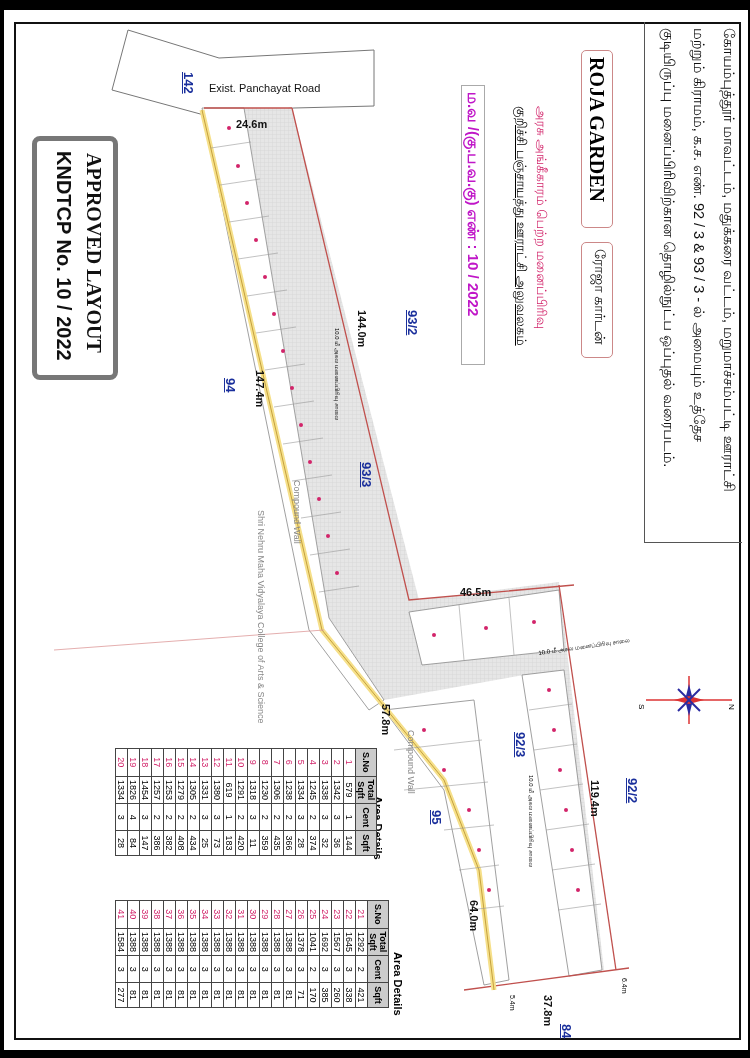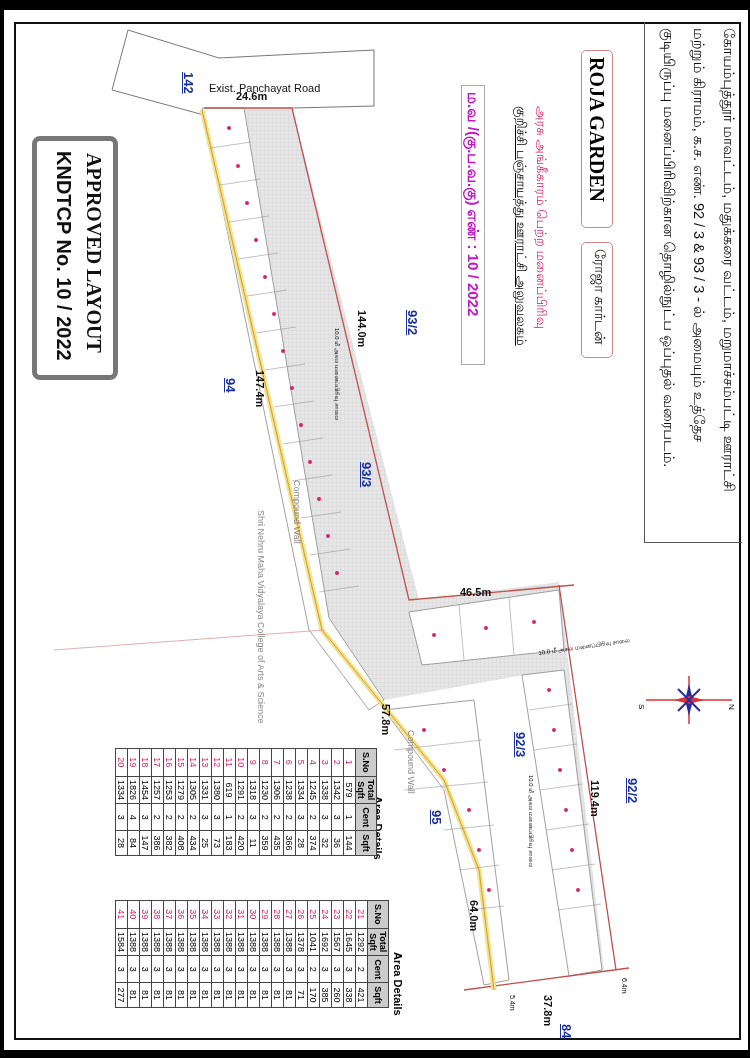--- a/index.html
+++ b/index.html
@@ -141,21 +141,21 @@
         <circle cx="420" cy="720" r="2"></circle>
         <circle cx="440" cy="760" r="2"></circle>
       <circle cx="465" cy="800" r="2"></circle>
         <circle cx="475" cy="840" r="2"></circle>
         <circle cx="485" cy="880" r="2"></circle>
     </g>
   </svg>
 
   <span class="lbl" style="left:205px;top:72px;">Exist. Panchayat Road</span>
   <span class="survey rot" style="left:192px;top:62px;">142</span>
-  <span class="dim" style="position:absolute;left:232px;top:80px;">24.6m</span>
+  <span class="dim" style="position:absolute;left:232px;top:108px;">24.6m</span>
   <span class="survey rot" style="left:416px;top:300px;">93/2</span>
   <span class="dim rot" style="position:absolute;left:364px;top:300px;">144.0m</span>
   <span class="survey rot" style="left:370px;top:452px;">93/3</span>
   <span class="rot" style="position:absolute;left:336px;top:318px;font-size:6px;">10.0 மீ அகல மனைப்பிரிவு சாலை</span>
   <span class="survey rot" style="left:234px;top:368px;">94</span>
   <span class="dim rot" style="position:absolute;left:262px;top:360px;">147.4m</span>
   <span class="rot" style="position:absolute;left:298px;top:470px;font-size:9px;color:#888;">Compound Wall</span>
   <span class="rot" style="position:absolute;left:262px;top:500px;font-size:9px;color:#888;">Shri Nehru Maha Vidyalaya College of Arts &amp; Science</span>
   <span class="dim" style="position:absolute;left:456px;top:576px;">46.5m</span>
   <span class="rot" style="position:absolute;left:534px;top:640px;font-size:6px;transform:rotate(-8deg);">10.0 மீ அகல மனைப்பிரிவு சாலை</span>

